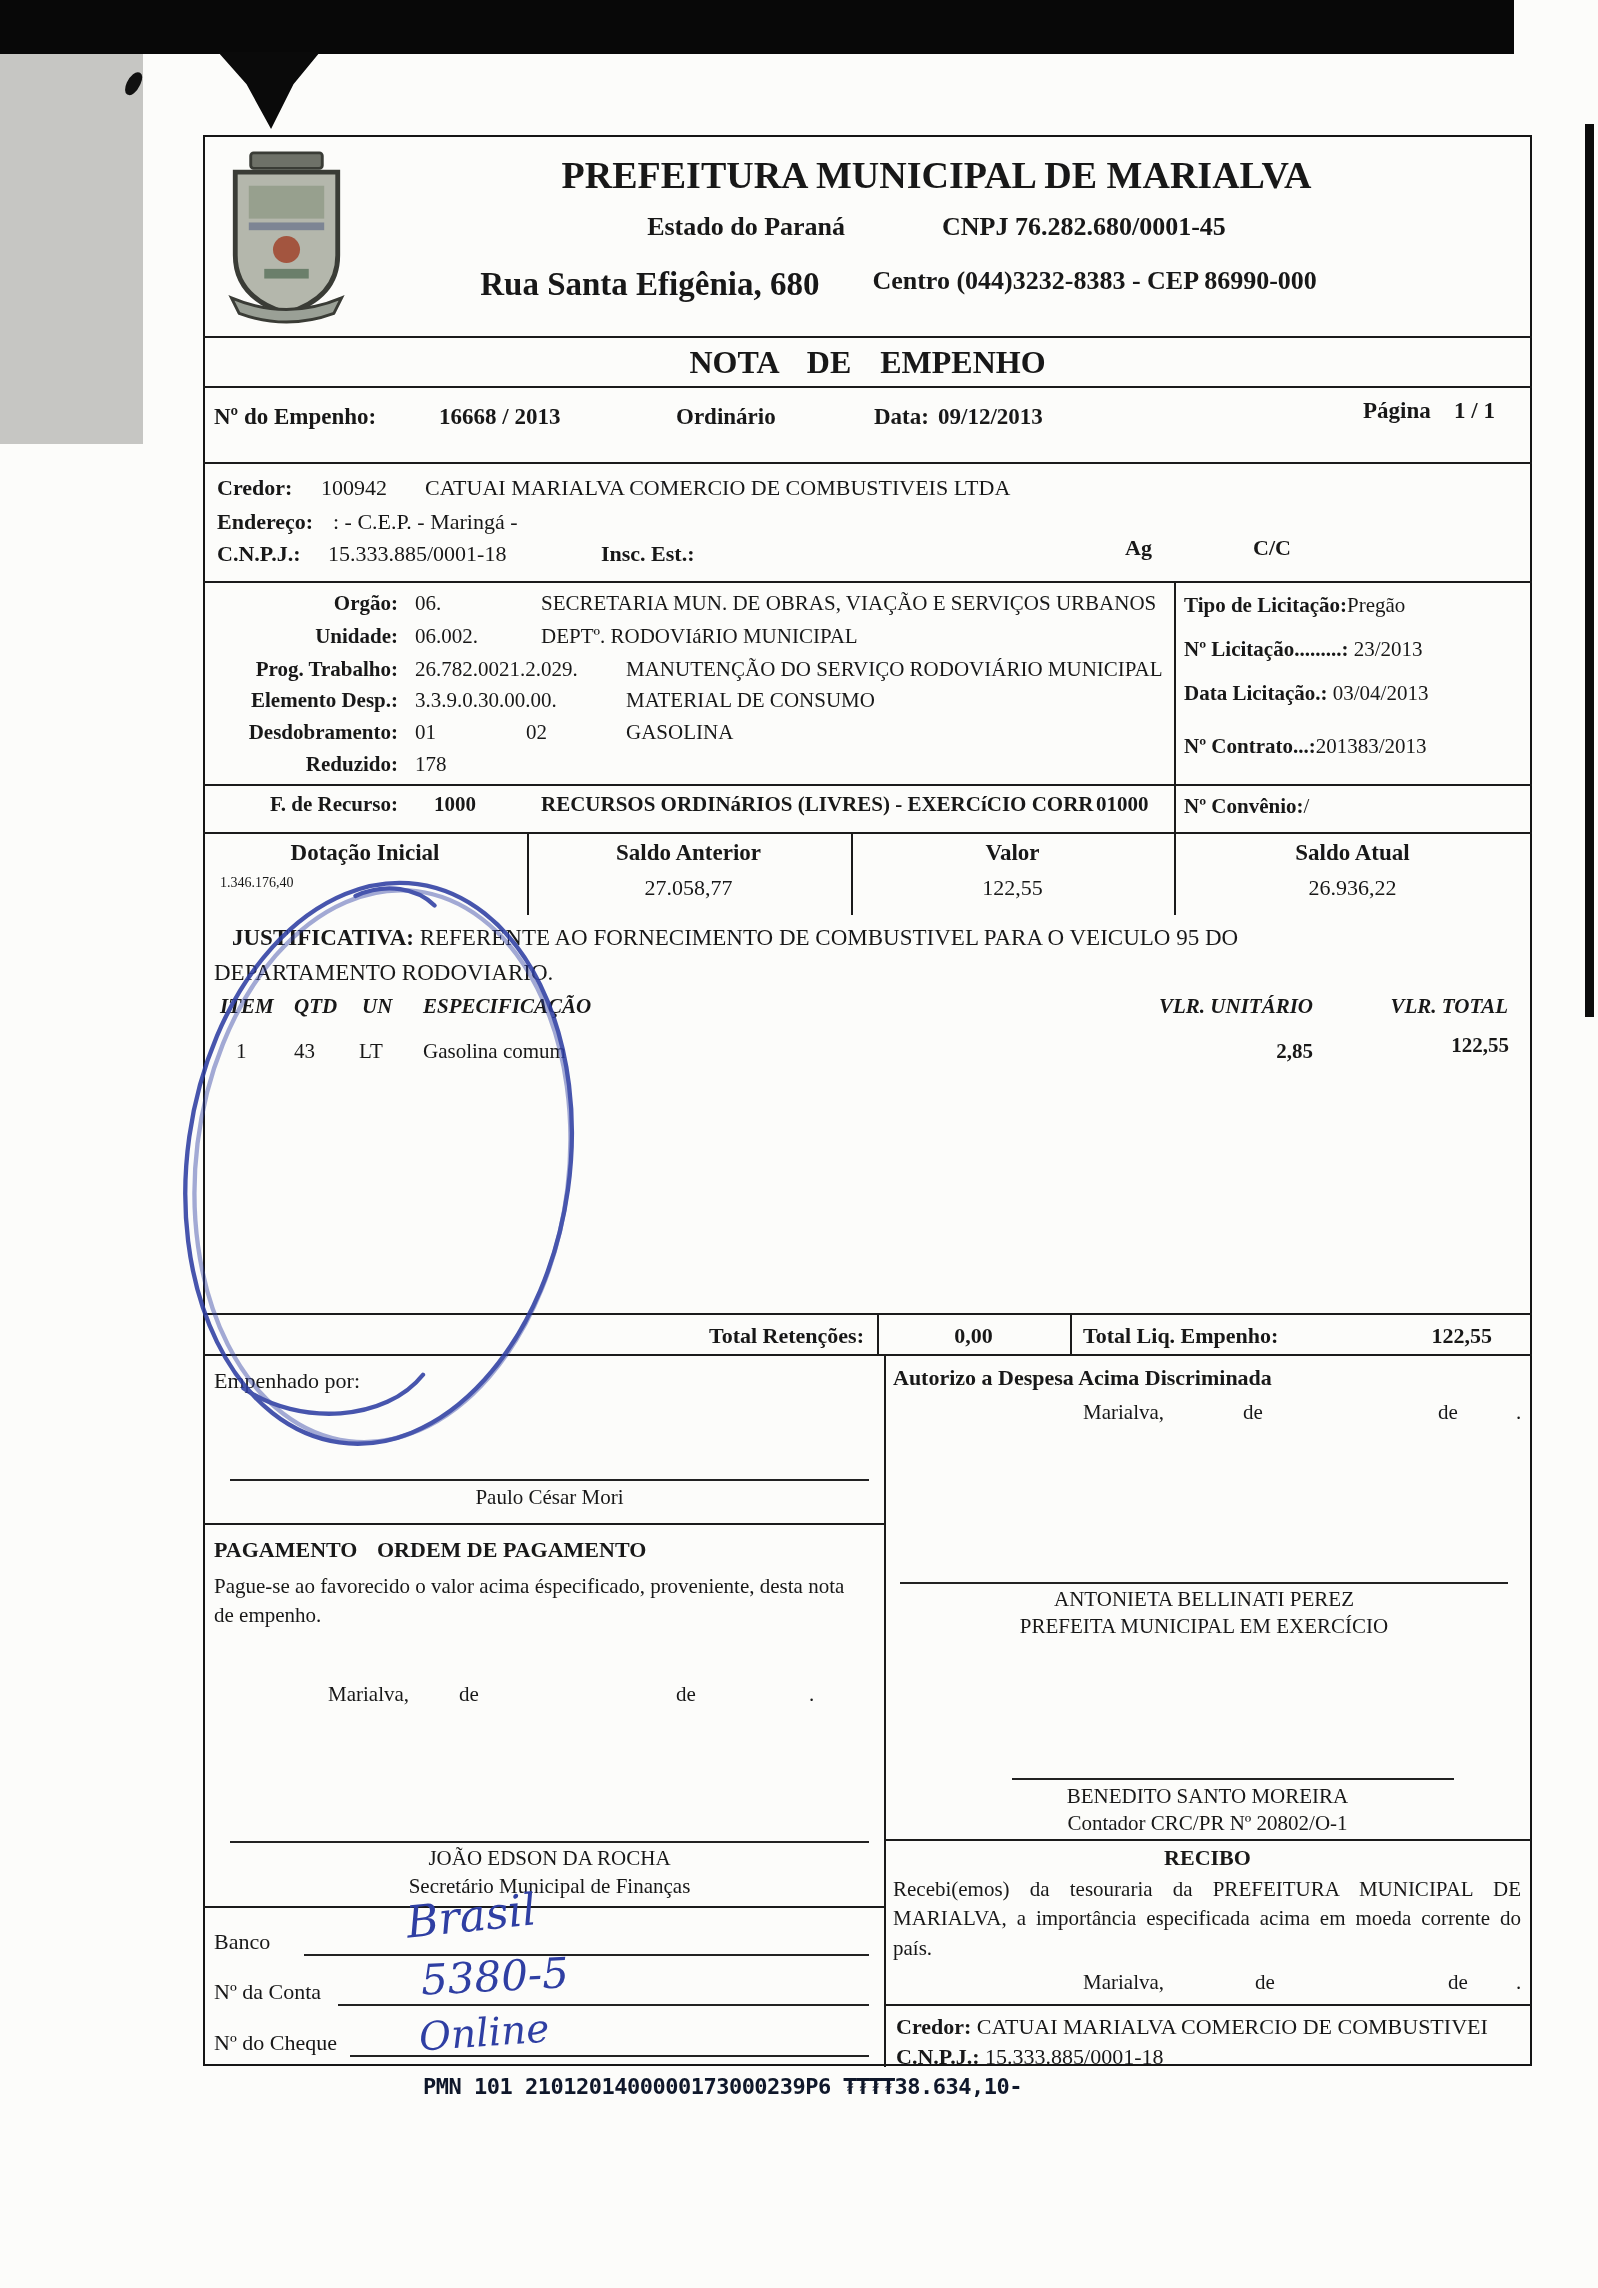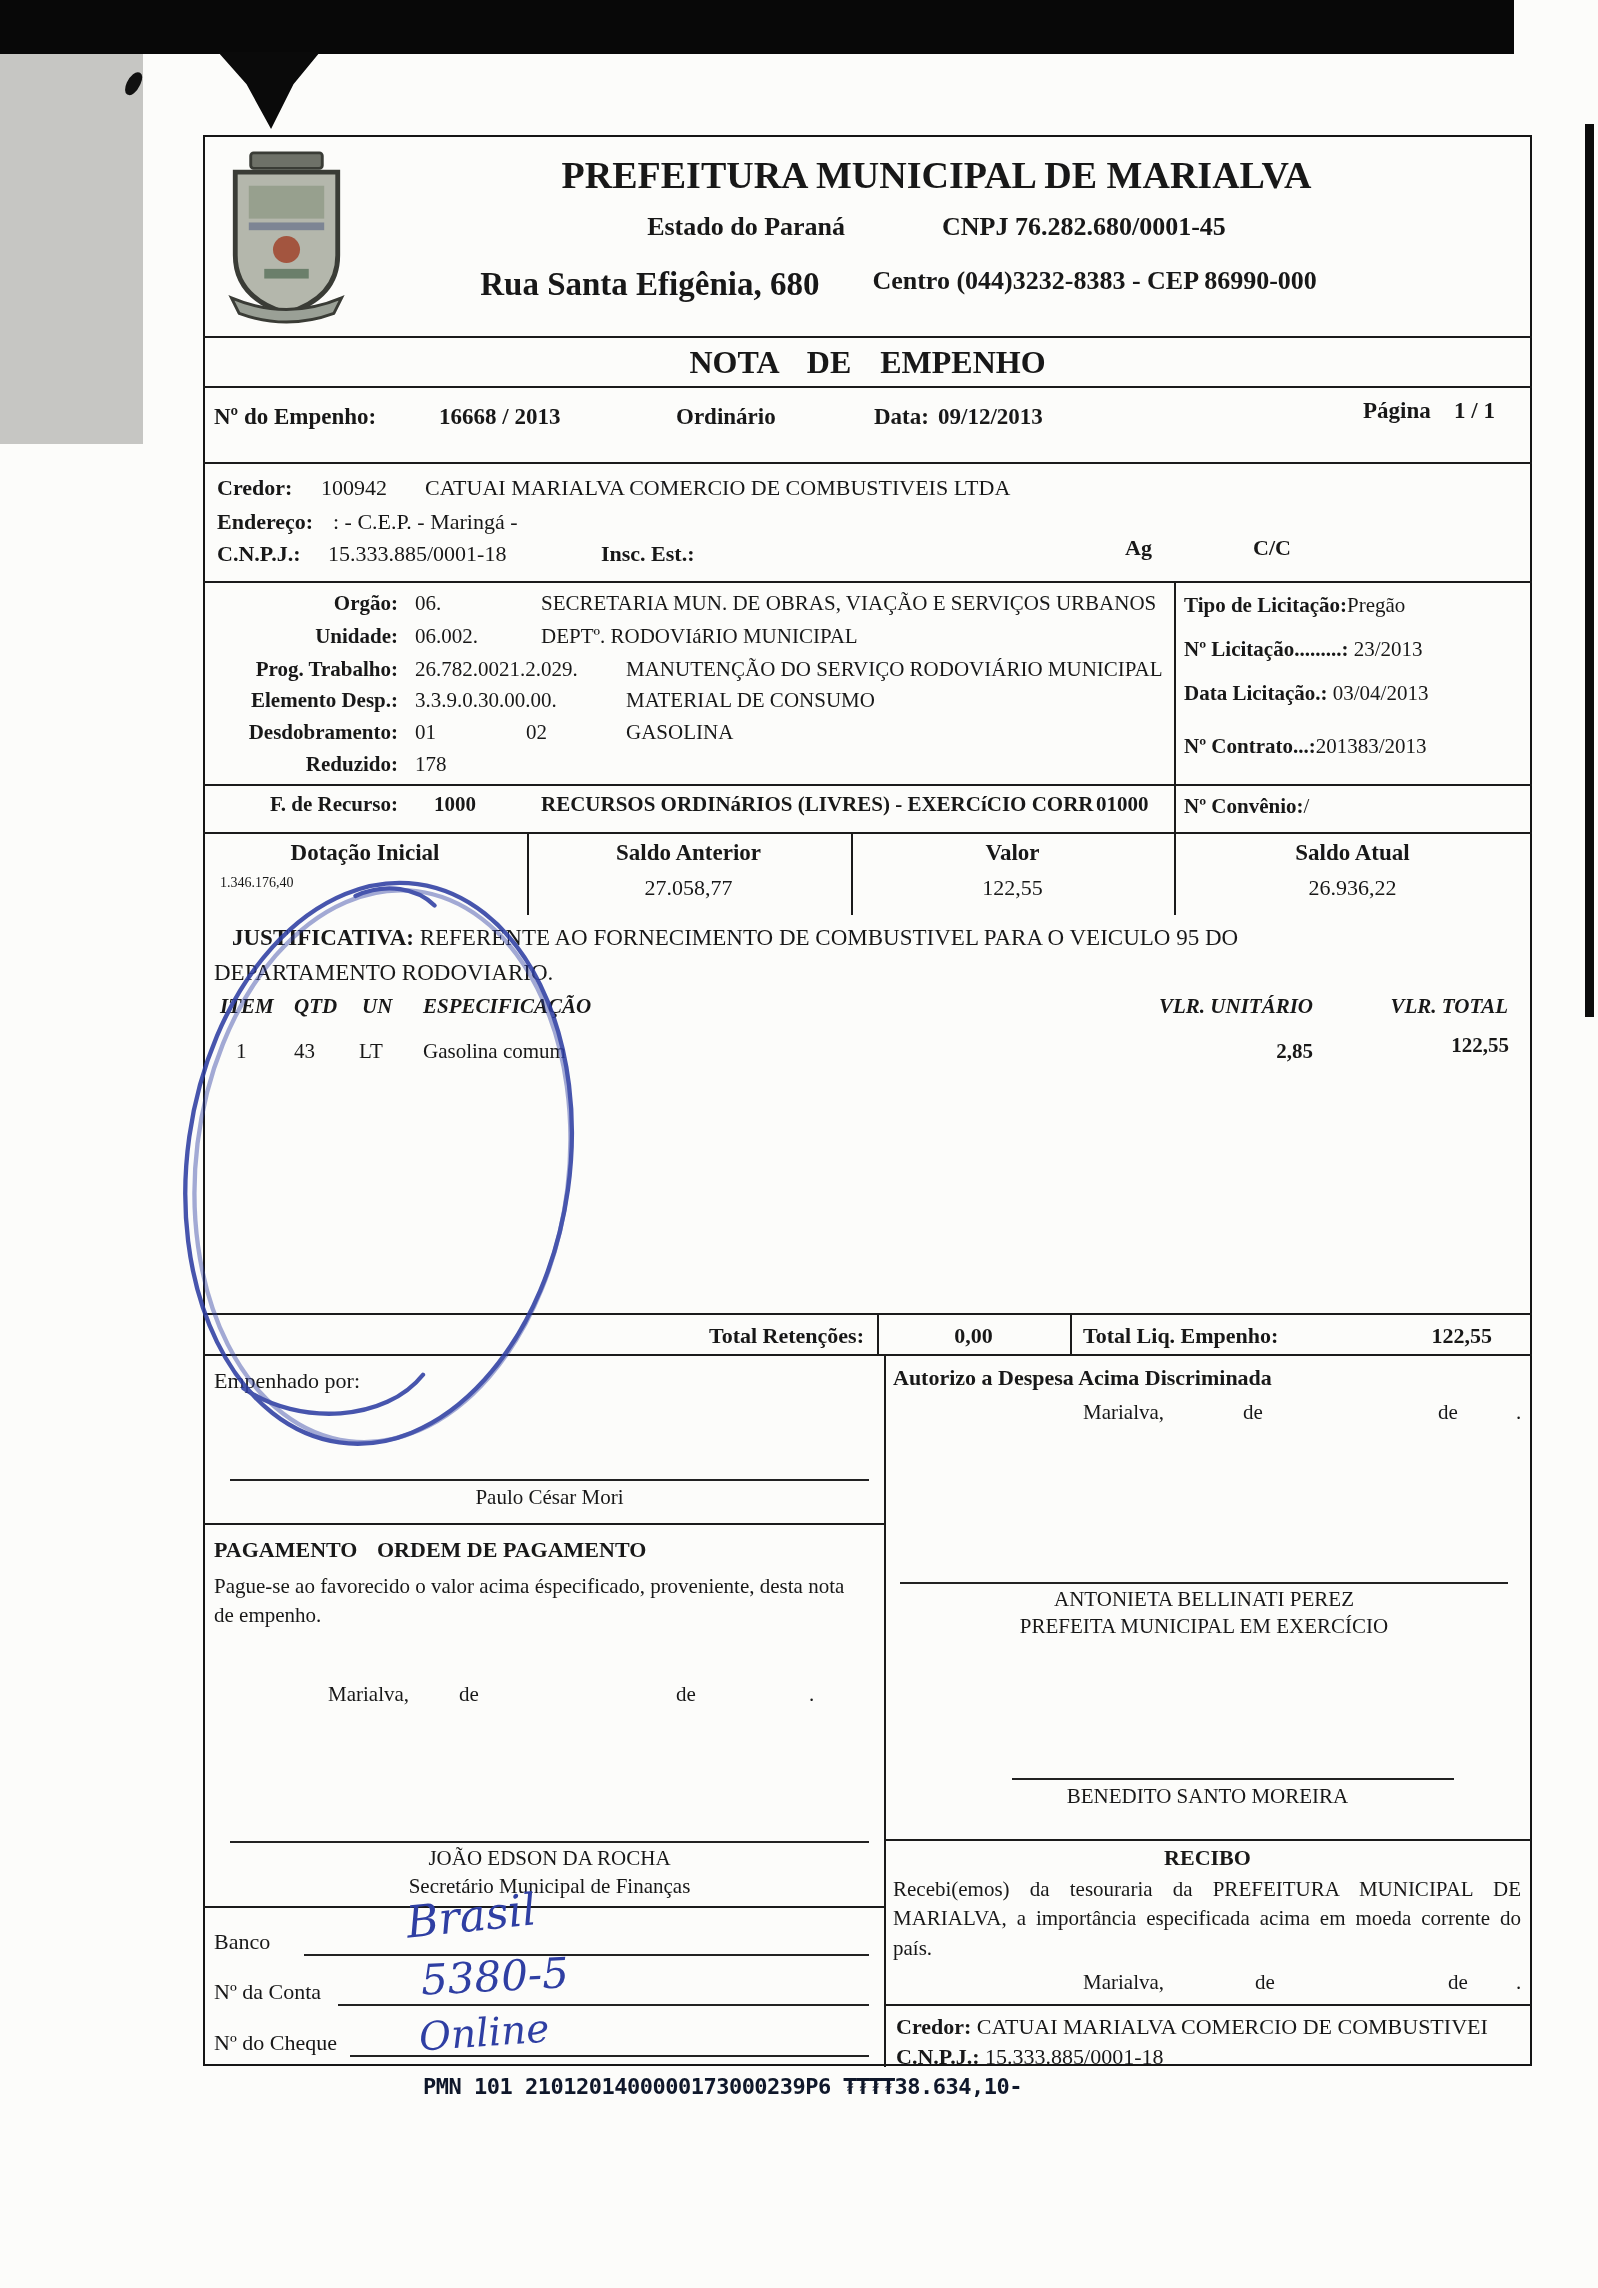--- a/index.html
+++ b/index.html
@@ -205,20 +205,21 @@
   <div class="t" style="left:1243px;top:1400px;font-size:21px">de</div>
   <div class="t" style="left:1438px;top:1400px;font-size:21px">de</div>
   <div class="t" style="left:1516px;top:1400px;font-size:21px">.</div>
 
   <div class="sig" style="left:900px;top:1582px;width:608px"></div>
   <div class="t ctr" style="left:900px;top:1587px;width:608px;font-size:21px">ANTONIETA BELLINATI PEREZ</div>
   <div class="t ctr" style="left:900px;top:1614px;width:608px;font-size:21px">PREFEITA MUNICIPAL EM EXERCÍCIO</div>
 
   <div class="sig" style="left:1012px;top:1778px;width:442px"></div>
   <div class="t ctr" style="left:884px;top:1784px;width:647px;font-size:21px">BENEDITO SANTO MOREIRA</div>
+  <div class="t ctr" style="left:884px;top:1811px;width:647px;font-size:21px">Contador CRC/PR Nº 20802/O-1</div>
 
   <div class="t b ctr" style="left:884px;top:1845px;width:647px">RECIBO</div>
   <div class="para" style="left:893px;top:1875px;width:628px;text-align:justify">Recebi(emos) da tesouraria da PREFEITURA MUNICIPAL DE MARIALVA, a importância especificada acima em moeda corrente do país.</div>
   <div class="t" style="left:1083px;top:1970px;font-size:21px">Marialva,</div>
   <div class="t" style="left:1255px;top:1970px;font-size:21px">de</div>
   <div class="t" style="left:1448px;top:1970px;font-size:21px">de</div>
   <div class="t" style="left:1516px;top:1970px;font-size:21px">.</div>
 
   <div class="t" style="left:896px;top:2014px">
     <span class="b">Credor:</span> <span>CATUAI MARIALVA COMERCIO DE COMBUSTIVEI</span>

